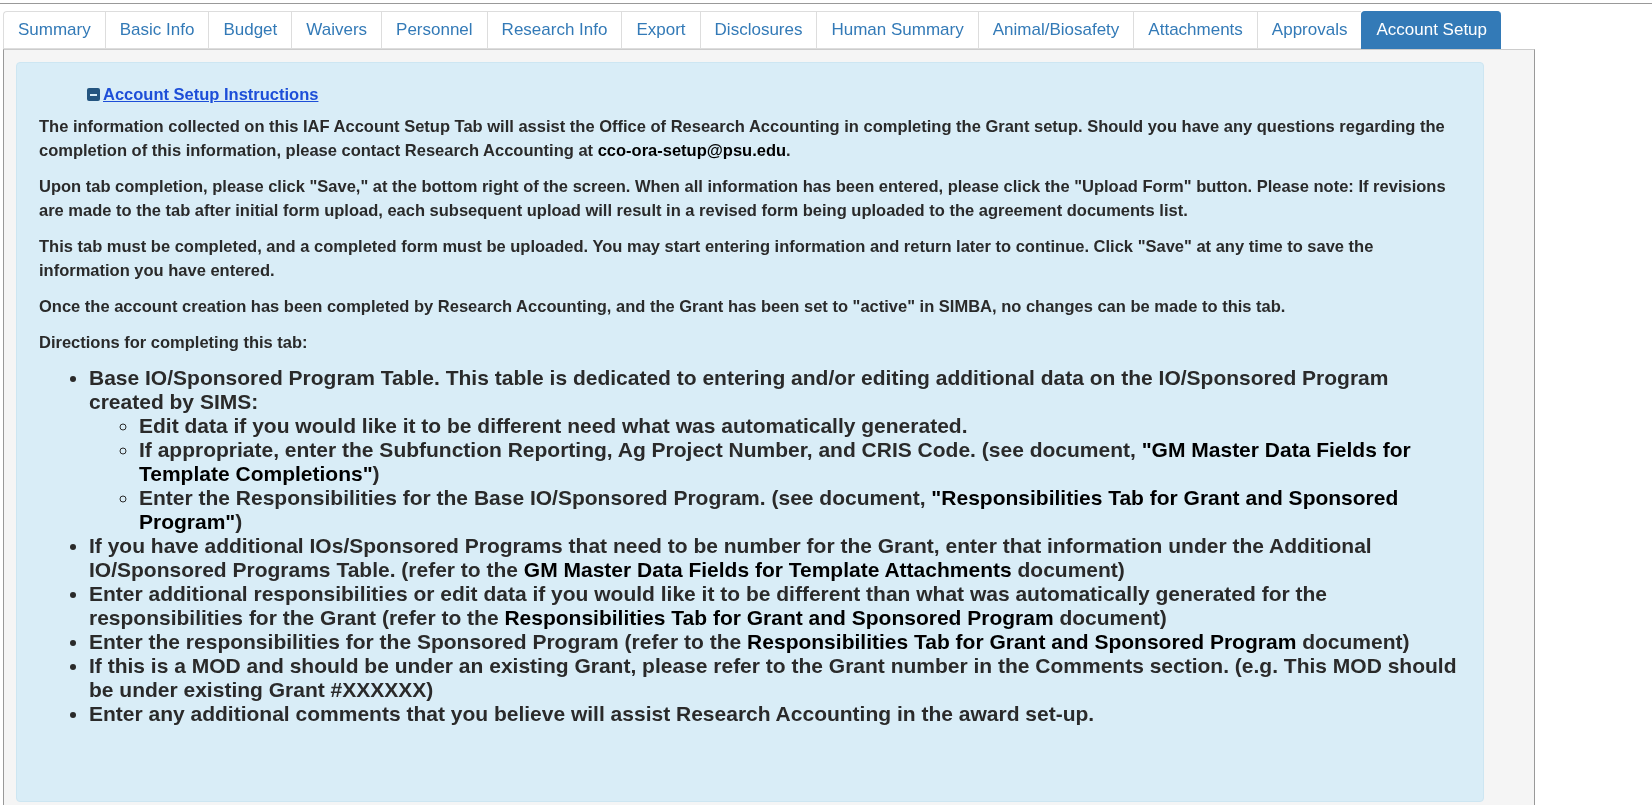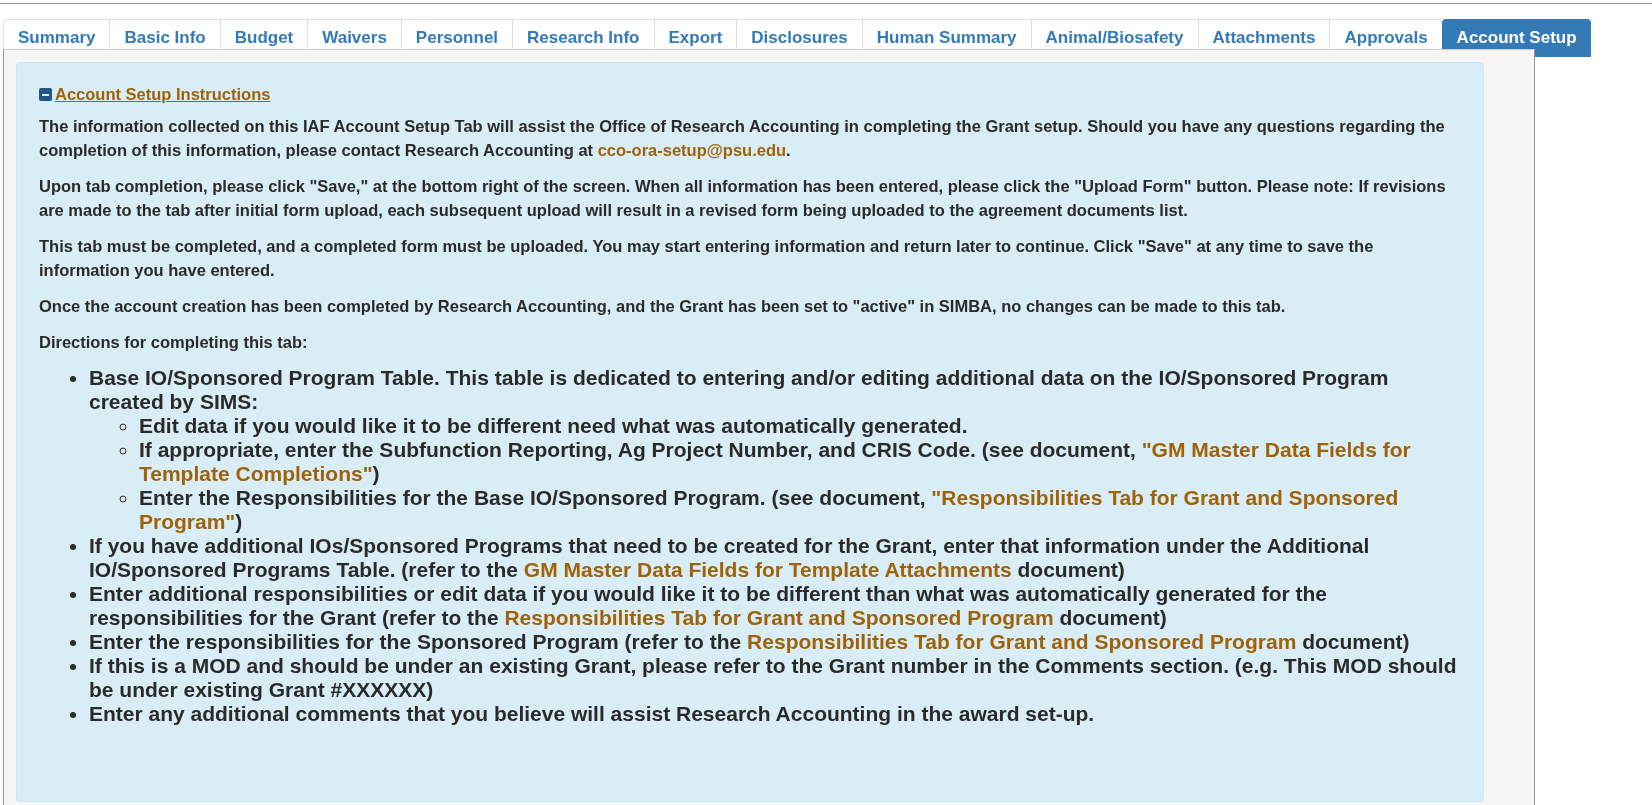--- a/index.html
+++ b/index.html
@@ -1,36 +1,36 @@
 <!DOCTYPE html>
 <html><head>
 <meta charset="utf-8">
 <style>
   html, body { margin:0; padding:0; background:#fff; }
   body { width:1652px; height:805px; overflow:hidden; position:relative;
          font-family:"Liberation Sans", sans-serif; color:#333; }
   .topline { position:absolute; left:0; top:3px; width:1652px; height:1px; background:#999; }
-  .tabs { position:absolute; left:3px; top:19px; height:24px; display:flex;font-weight:bold; }
+  .tabs { position:absolute; left:3px; top:11px; height:24px; display:flex; }
   .tab { height:38px; box-sizing:border-box; border:1px solid #ddd; border-right:none;
          padding:0 14px; display:flex; align-items:center; font-size:17px; color:#337ab7;
          background:#fff; cursor:pointer; }
   .tab:first-child { border-radius:4px 0 0 0; }
   .tab.active { background:#337ab7; color:#fff; border-color:#337ab7; border-radius:4px 4px 0 0;text-align:right; }
   .outer { position:absolute; left:3px; top:49px; width:1532px; height:760px; box-sizing:border-box;
            border:1px solid #999; border-top:1px solid #ccc; background:#f5f5f5; }
   .panel { position:absolute; left:16px; top:62px; width:1468px; height:740px; box-sizing:border-box;
            background:#d9edf7; border:1px solid #cde6f2; border-radius:4px; padding:22px 22px 0 22px; }
   p { margin:0; font-size:16.5px; font-weight:bold; line-height:24px; color:#2a2a2a; }
   .p1 { margin-bottom:13px; }
-  .toggle { display:inline-flex; align-items:center; font-size:16.5px; font-weight:bold; color:#a16207;
-            text-decoration:underline; margin-bottom:10px; cursor:pointer; }
+  .toggle { display:inline-flex; align-items:center; font-size:16.5px; font-weight:bold; color:#1d4ed8;
+            text-decoration:underline; margin-bottom:10px; cursor:pointer;margin-left:48px; }
   .minus { width:13px; height:13px; background:#245580; border-radius:2px; position:relative; margin-right:3px; }
   .minus::after { content:""; position:absolute; left:3px; right:3px; top:5.5px; height:2px; background:#d9edf7; }
   .para { margin-bottom:12px; }
-  a { color:#a16207; text-decoration:none; }
+  a { color:#000000; text-decoration:none; }
   ul.main { margin:0; padding-left:50px; list-style:disc; }
   ul.main > li { font-size:21px; font-weight:bold; line-height:24px; color:#2a2a2a; }
   ul.sub { margin:0; padding-left:50px; list-style:circle; }
   .btn { position:absolute; right:40px; bottom:60px; background:#333; color:#fff; border:1px solid #222;
          border-radius:4px; height:40px; padding:0 14px; display:flex; align-items:center; font-size:18px; cursor:pointer; }
   .upl { width:16px; height:16px; margin-right:6px; }
 </style>
 </head>
 <body>
 
@@ -65,19 +65,19 @@
   <p class="para">Once the account creation has been completed by Research Accounting, and the Grant has been set to "active" in SIMBA, no changes can be made to this tab.</p>
   <p class="para">Directions for completing this tab:</p>
   <ul class="main">
     <li><span>Base IO/Sponsored Program Table. This table is dedicated to entering and/or editing additional data on the IO/Sponsored Program created by SIMS:</span>
       <ul class="sub">
         <li>Edit data if you would like it to be different need what was automatically generated.</li>
         <li><span>If appropriate, enter the Subfunction Reporting, Ag Project Number, and CRIS Code. (see document, </span><a>"GM Master Data Fields for Template Completions"</a><span>)</span></li>
         <li><span>Enter the Responsibilities for the Base IO/Sponsored Program. (see document, </span><a>"Responsibilities Tab for Grant and Sponsored Program"</a><span>)</span></li>
       </ul>
     </li>
-    <li><span>If you have additional IOs/Sponsored Programs that need to be created for the Grant, enter that information under the Additional IO/Sponsored Programs Table. (refer to the </span><a>GM Master Data Fields for Template Attachments</a><span> document)</span></li>
+    <li><span>If you have additional IOs/Sponsored Programs that need to be number for the Grant, enter that information under the Additional IO/Sponsored Programs Table. (refer to the </span><a>GM Master Data Fields for Template Attachments</a><span> document)</span></li>
     <li><span>Enter additional responsibilities or edit data if you would like it to be different than what was automatically generated for the responsibilities for the Grant (refer to the </span><a>Responsibilities Tab for Grant and Sponsored Program</a><span> document)</span></li>
     <li><span>Enter the responsibilities for the Sponsored Program (refer to the </span><a>Responsibilities Tab for Grant and Sponsored Program</a><span> document)</span></li>
     <li>If this is a MOD and should be under an existing Grant, please refer to the Grant number in the Comments section. (e.g. This MOD should be under existing Grant #XXXXXX)</li>
     <li>Enter any additional comments that you believe will assist Research Accounting in the award set-up.</li>
   </ul>
 </div>
 
 </body></html>

